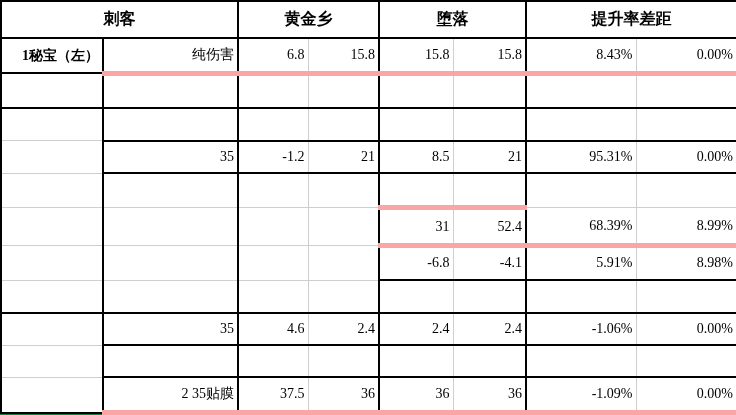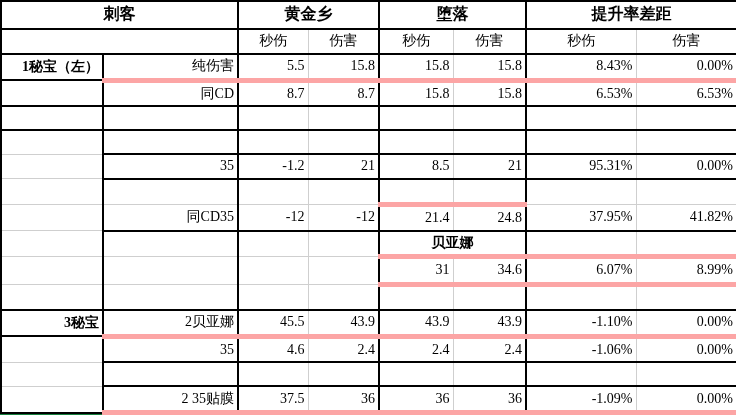--- a/index.html
+++ b/index.html
@@ -37,51 +37,32 @@
   </colgroup>
 
   <tbody>
         <tr class="hdr">
     <td colspan="2" class="ctr bold big hb2">刺客</td>
     <td colspan="2" class="ctr bold big hb2 vl2">黄金乡</td>
     <td colspan="2" class="ctr bold big hb2 vl2">堕落</td>
     <td colspan="2" class="ctr bold big hb2 vl2">提升率差距</td>
   </tr>
 
-  <tr class="hdr">
-    <td colspan="2" class="hb2"></td>
-    <td class="ctr hb2 vl2">秒伤</td>
-    <td class="ctr hb2 vl1">伤害</td>
-    <td class="ctr hb2 vl2">秒伤</td>
-    <td class="ctr hb2 vl1">伤害</td>
-    <td class="ctr hb2 vl2">秒伤</td>
-    <td class="ctr hb2 vl1">伤害</td>
-  </tr>
 
   <tr>
     <td class="lbl bold hb2">1秘宝（左）</td>
     <td class="lbl vl2 hb1">纯伤害</td>
-    <td class="num vl2 hb1">5.5</td>
+    <td class="num vl2 hb1">6.8</td>
     <td class="num vl1 hb1">15.8</td>
     <td class="num vl2 hb1">15.8</td>
     <td class="num vl1 hb1">15.8</td>
     <td class="num vl2 hb1">8.43%</td>
     <td class="num vl1 hb1">0.00%</td>
   </tr>
 
-  <tr>
-    <td class="hb2"></td>
-    <td class="lbl vl2 hb2">同CD</td>
-    <td class="num vl2 hb2">8.7</td>
-    <td class="num vl1 hb2">8.7</td>
-    <td class="num vl2 hb2">15.8</td>
-    <td class="num vl1 hb2">15.8</td>
-    <td class="num vl2 hb2">6.53%</td>
-    <td class="num vl1 hb2">6.53%</td>
-  </tr>
 
   <tr>
     <td class="hb2"></td>
     <td class="vl2 hb2"></td>
     <td class="vl2 hb2"></td>
     <td class="hb2"></td>
     <td class="vl2 hb2"></td>
     <td class="hb2"></td>
     <td class="vl2 hb2"></td>
     <td class="hb2"></td>
@@ -117,74 +98,55 @@
     <td class="vl2"></td>
     <td></td>
     <td class="vl2 hb1"></td>
     <td class="hb1"></td>
     <td class="vl2"></td>
     <td></td>
   </tr>
 
 
 
+
+
   <tr>
     <td></td>
-    <td class="lbl vl2 hb2">同CD35</td>
-    <td class="num vl2 hb2">-12</td>
-    <td class="num vl1 hb2">-12</td>
-    <td class="num vl2 hb2">21.4</td>
-    <td class="num vl1 hb2">24.8</td>
-    <td class="num vl2 hb2">37.95%</td>
-    <td class="num vl1 hb2">41.82%</td>
+    <td class="vl2"></td>
+    <td class="vl2"></td>
+    <td></td>
+    <td class="num vl2 hb1">31</td>
+    <td class="num vl1 hb1">52.4</td>
+    <td class="num vl2 hb1">68.39%</td>
+    <td class="num vl1 hb1">8.99%</td>
   </tr>
 
   <tr>
     <td></td>
     <td class="vl2"></td>
     <td class="vl2"></td>
     <td></td>
-    <td colspan="2" class="ctr bold vl2 hb1">贝亚娜</td>
-    <td class="vl2 hb1"></td>
-    <td class="hb1"></td>
+    <td class="num vl2 hb2">-6.8</td>
+    <td class="num vl1 hb2">-4.1</td>
+    <td class="num vl2 hb2">5.91%</td>
+    <td class="num vl1 hb2">8.98%</td>
   </tr>
-
-  <tr>
-    <td></td>
-    <td class="vl2"></td>
-    <td class="vl2"></td>
-    <td></td>
-    <td class="num vl2 hb1">31</td>
-    <td class="num vl1 hb1">34.6</td>
-    <td class="num vl2 hb1">6.07%</td>
-    <td class="num vl1 hb1">8.99%</td>
-  </tr>
-
 
   <tr>
     <td class="hb2"></td>
     <td class="vl2 hb2"></td>
     <td class="vl2 hb2"></td>
     <td class="hb2"></td>
     <td class="vl2 hb2"></td>
     <td class="hb2"></td>
     <td class="vl2 hb2"></td>
     <td class="hb2"></td>
   </tr>
 
-  <tr>
-    <td class="lbl bold hb2">3秘宝</td>
-    <td class="lbl vl2 hb1">2贝亚娜</td>
-    <td class="num vl2 hb1">45.5</td>
-    <td class="num vl1 hb1">43.9</td>
-    <td class="num vl2 hb1">43.9</td>
-    <td class="num vl1 hb1">43.9</td>
-    <td class="num vl2 hb1">-1.10%</td>
-    <td class="num vl1 hb1">0.00%</td>
-  </tr>
 
   <tr>
     <td></td>
     <td class="lbl vl2 hb2">35</td>
     <td class="num vl2 hb2">4.6</td>
     <td class="num vl1 hb2">2.4</td>
     <td class="num vl2 hb2">2.4</td>
     <td class="num vl1 hb2">2.4</td>
     <td class="num vl2 hb2">-1.06%</td>
     <td class="num vl1 hb2">0.00%</td>

